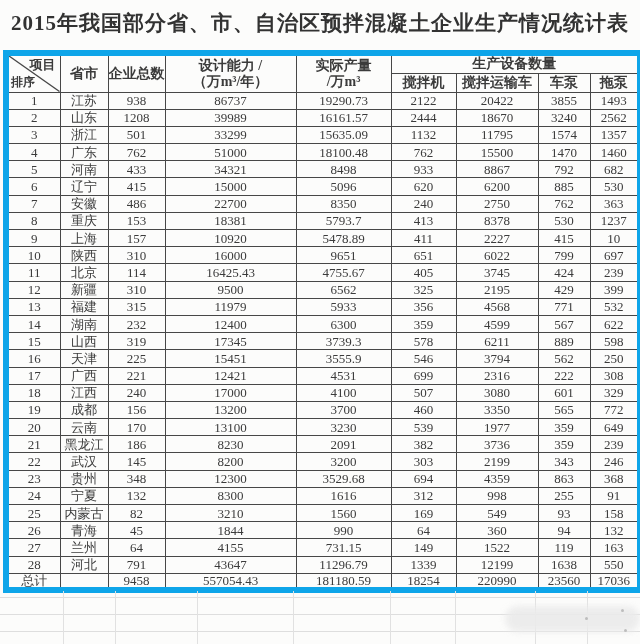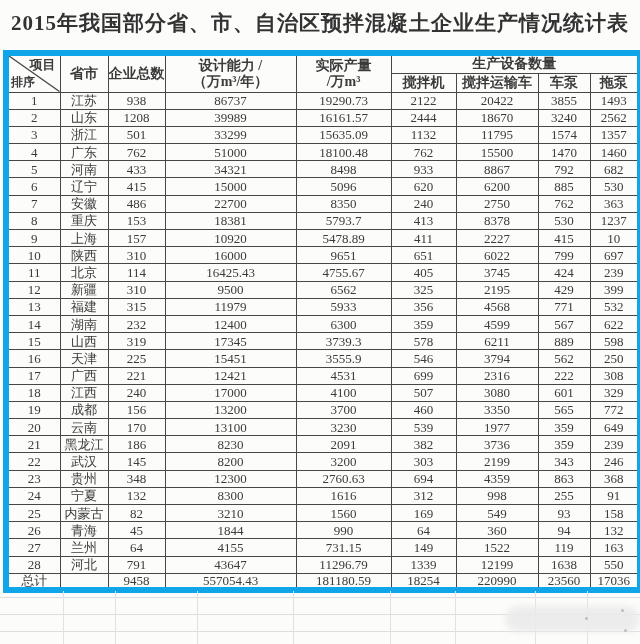--- a/index.html
+++ b/index.html
@@ -325,21 +325,21 @@
           <td>303</td>
           <td>2199</td>
           <td>343</td>
           <td>246</td>
         </tr>
         <tr>
           <td>23</td>
           <td>贵州</td>
           <td>348</td>
           <td>12300</td>
-          <td>2760.63</td>
+          <td>3529.68</td>
           <td>694</td>
           <td>4359</td>
           <td>863</td>
           <td>368</td>
         </tr>
         <tr>
           <td>24</td>
           <td>宁夏</td>
           <td>132</td>
           <td>8300</td>

